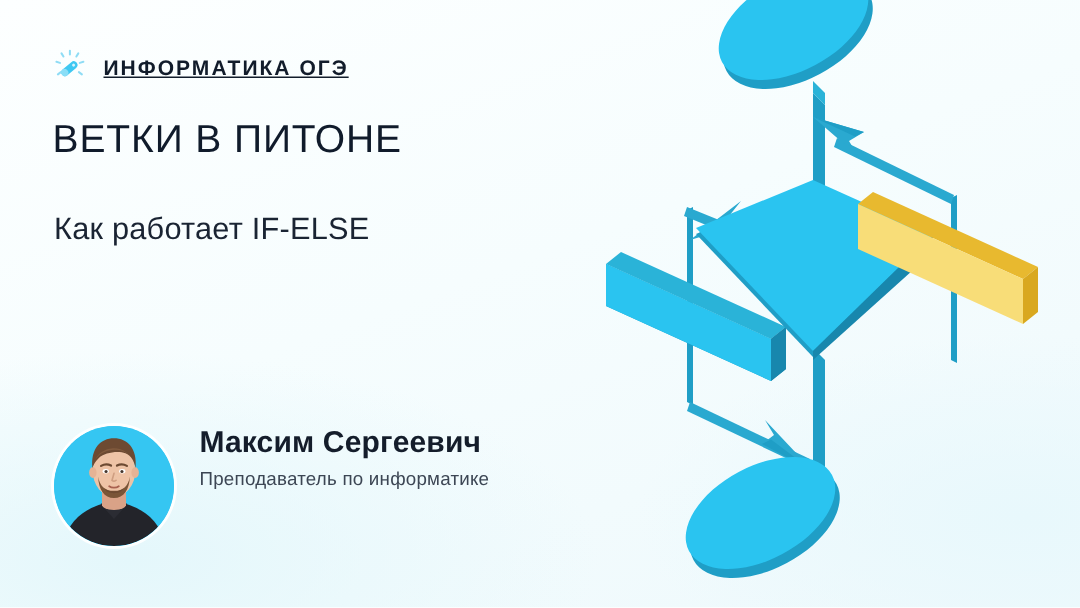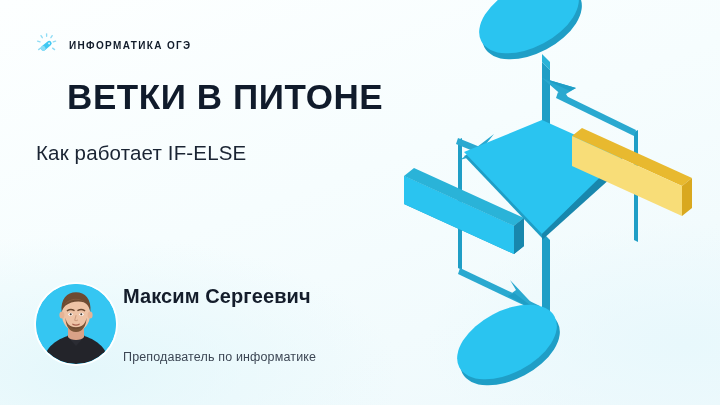--- a/index.html
+++ b/index.html
@@ -17,56 +17,55 @@
     overflow:hidden;
   }
 
   
   .eyebrow-row {
     position:absolute; left:34px; top:32px;
     display:flex; align-items:center; gap:9px;
   }
   .wand-icon { width:26px; height:26px; display:block; }
   .eyebrow-text {
-    font-size:10px; font-weight:700; letter-spacing:1.35px;
-    color:#121c2b; white-space:nowrap;
+    font-size:14px; font-weight:700; letter-spacing:1.35px;
+    color:#121c2b; white-space:nowrap;text-decoration:underline;
   }
 
   .main-title {
     position:absolute; left:35px; top:79px;
-    font-size:35px; line-height:1.02; font-weight:700;
-    letter-spacing:0.6px; color:#101b2b; white-space:nowrap;margin-left:32px;
+    font-size:26px; line-height:1.02; font-weight:400;
+    letter-spacing:0.6px; color:#101b2b; white-space:nowrap;
   }
 
   .sub-title {
     position:absolute; left:36px; top:141px;
     font-size:20.5px; font-weight:400; letter-spacing:0.15px;
     color:#1a2433; white-space:nowrap;
   }
 
   
   .presenter {
     position:absolute; left:36px; top:284px;
-    display:flex; align-items:center; gap:7px;
+    display:flex; align-items:flex-start; gap:17px;
   }
   .avatar {
     position:relative; width:80px; height:80px; border-radius:50%;
     overflow:hidden; background:#35c6f2; flex:0 0 auto;
     box-shadow:0 0 0 2px rgba(255,255,255,0.9);
   }
   .avatar svg { display:block; width:80px; height:80px; }
   .presenter-text { display:flex; flex-direction:column; gap:5px; }
   .presenter-name {
     font-size:20px; font-weight:700; color:#141d2b; letter-spacing:0.1px;
     white-space:nowrap;
   }
   .presenter-role {
     font-size:12.5px; font-weight:400; color:#3c4654; letter-spacing:0.15px;
     white-space:nowrap;
-    margin-top:37px;
   }
 
   
   .flow-art {
     position:absolute; right:0; top:0; width:330px; height:405px;
   }
   .flow-art svg { display:block; width:330px; height:405px; }
 </style>
 </head>
 <body>

